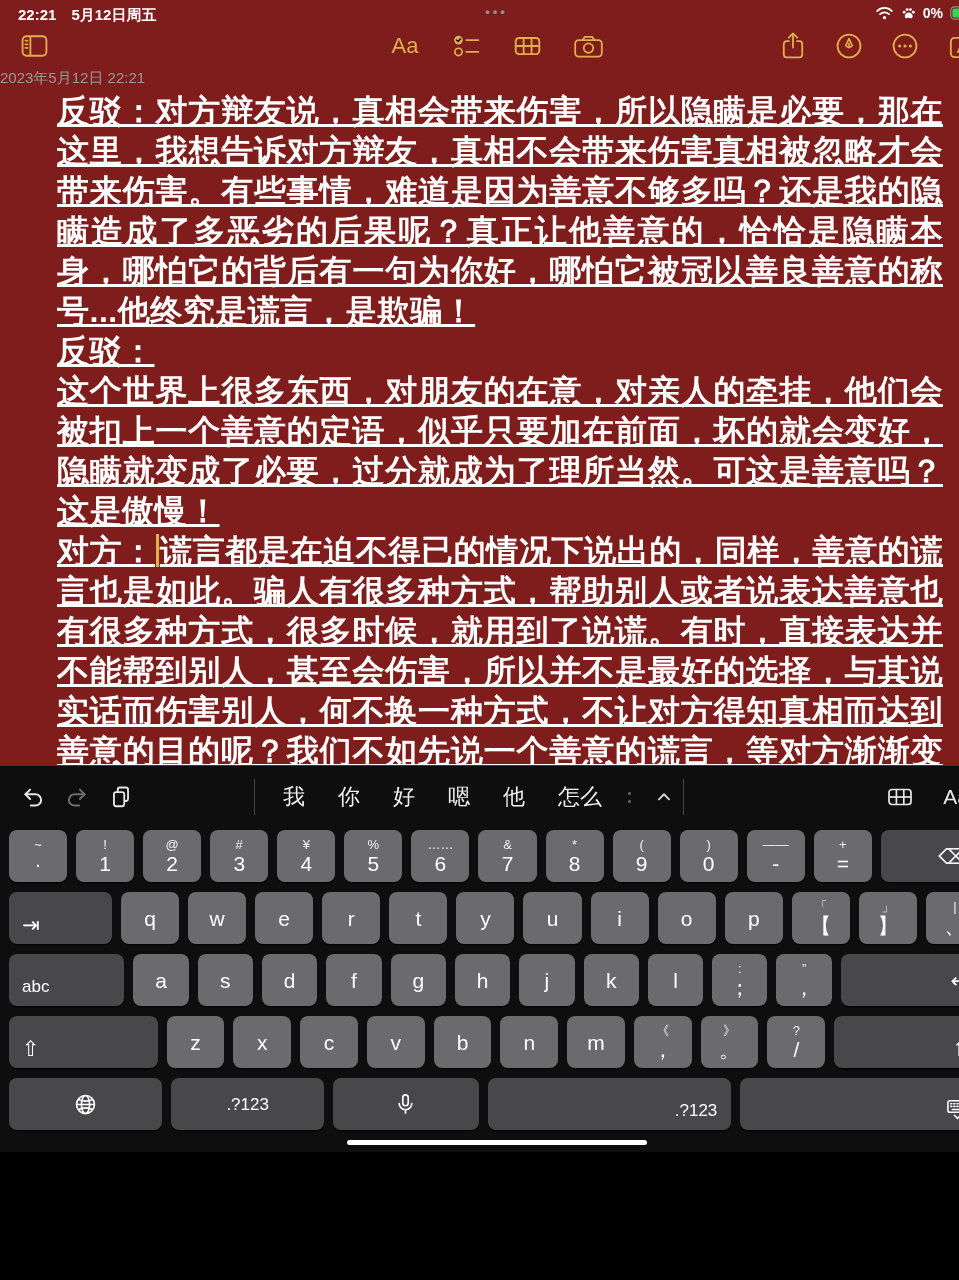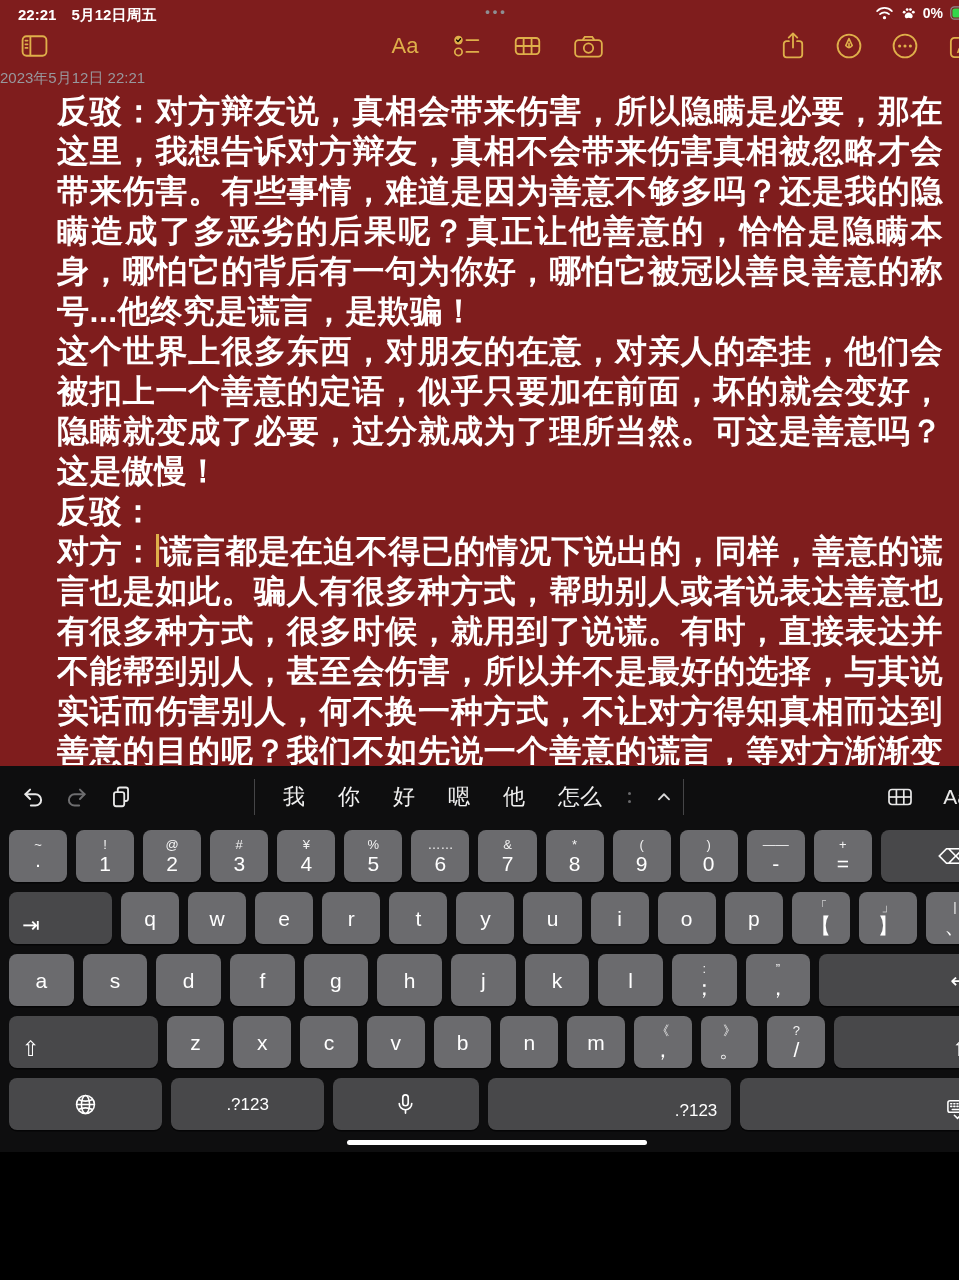--- a/index.html
+++ b/index.html
@@ -23,21 +23,21 @@
   .aa-label{color:var(--accent);font-size:22px;font-weight:500;}
 
   .date-line{position:absolute;top:69px;left:0;right:0;color:#98989d;font-size:15px;}
 
   .scroll-indicator{position:absolute;top:56px;right:2px;width:3px;height:44px;border-radius:2px;background:#4d4d50;}
 
   
   .note-area{position:absolute;top:91px;left:57px;right:50px;bottom:387px;overflow:hidden;
     color:#fff;font-size:32px;line-height:40px;font-weight:600;text-align:justify;
     word-break:break-all;letter-spacing:.5px;}
-  .para{margin:0;}
+  .para{margin:0;text-decoration:underline;}
   .caret{display:inline-block;width:3px;height:33px;background:var(--accent);vertical-align:-5px;margin:0 1px;}
 
   
   .keyboard{position:absolute;left:0;right:0;bottom:0;height:386px;background:#0e0e0f;}
   .candidate-bar{height:62px;display:flex;align-items:center;padding:0 16px;color:#e8e8e8;}
   .cb-btn{width:34px;height:34px;display:flex;align-items:center;justify-content:center;cursor:pointer;}
   .cb-left{display:flex;align-items:center;gap:10px;}
   .cb-divider{width:1px;height:36px;background:#454547;margin:0 2px;}
   .cb-div1{margin-left:116px;}
   #candidates{display:flex;align-items:center;gap:33px;padding-left:26px;font-weight:500;}
@@ -219,22 +219,22 @@
         </svg>
       </div>
     </div>
   </div>
 
   <div class="date-line">2023年5月12日 22:21</div>
   <div class="scroll-indicator"></div>
 
   <div class="note-area">
     <p class="para">反驳：对方辩友说，真相会带来伤害，所以隐瞒是必要，那在这里，我想告诉对方辩友，真相不会带来伤害真相被忽略才会带来伤害。有些事情，难道是因为善意不够多吗？还是我的隐瞒造成了多恶劣的后果呢？真正让他善意的，恰恰是隐瞒本身，哪怕它的背后有一句为你好，哪怕它被冠以善良善意的称号...他终究是谎言，是欺骗！</p>
+    <p class="para">反驳：</p>
     <p class="para">这个世界上很多东西，对朋友的在意，对亲人的牵挂，他们会被扣上一个善意的定语，似乎只要加在前面，坏的就会变好，隐瞒就变成了必要，过分就成为了理所当然。可这是善意吗？这是傲慢！</p>
-    <p class="para">反驳：</p>
     <p class="para"><span>对方：</span><span class="caret"></span><span>谎言都是在迫不得已的情况下说出的，同样，善意的谎言也是如此。骗人有很多种方式，帮助别人或者说表达善意也有很多种方式，很多时候，就用到了说谎。有时，直接表达并不能帮到别人，甚至会伤害，所以并不是最好的选择，与其说实话而伤害别人，何不换一种方式，不让对方得知真相而达到善意的目的呢？我们不如先说一个善意的谎言，等对方渐渐变得坚强，懂得正视事情之后，反而会觉得我们的话是理解与帮助。</span></p>
   </div>
 
   <div class="keyboard">
     <div class="candidate-bar">
       <div class="cb-left">
         <div class="cb-btn">
           <svg width="26" height="26" viewBox="0 0 24 24">
             <g fill="none" stroke="#e8e8e8" stroke-width="1.8" stroke-linecap="round" stroke-linejoin="round">
               <path d="M5 9.5 H14.3 a5.2 5.2 0 0 1 0 10.4 H10"></path>
@@ -393,20 +393,23 @@
           <div class="key" style="flex: 1 1 0%;">
             <span class="k-top">」</span>
             <span class="k-main">】</span>
           </div>
           <div class="key" style="flex: 1 1 0%;">
             <span class="k-top">|</span>
             <span class="k-main">、</span>
           </div>
         </div>
         <div class="kb-row">
+          <div class="key special al-bl" style="flex: 1.85 1 0%;">
+            <span class="k-main k-small">abc</span>
+          </div>
           <div class="key" style="flex: 1 1 0%;">
             <span class="k-main">a</span>
           </div>
           <div class="key" style="flex: 1 1 0%;">
             <span class="k-main">s</span>
           </div>
           <div class="key" style="flex: 1 1 0%;">
             <span class="k-main">d</span>
           </div>
           <div class="key" style="flex: 1 1 0%;">

